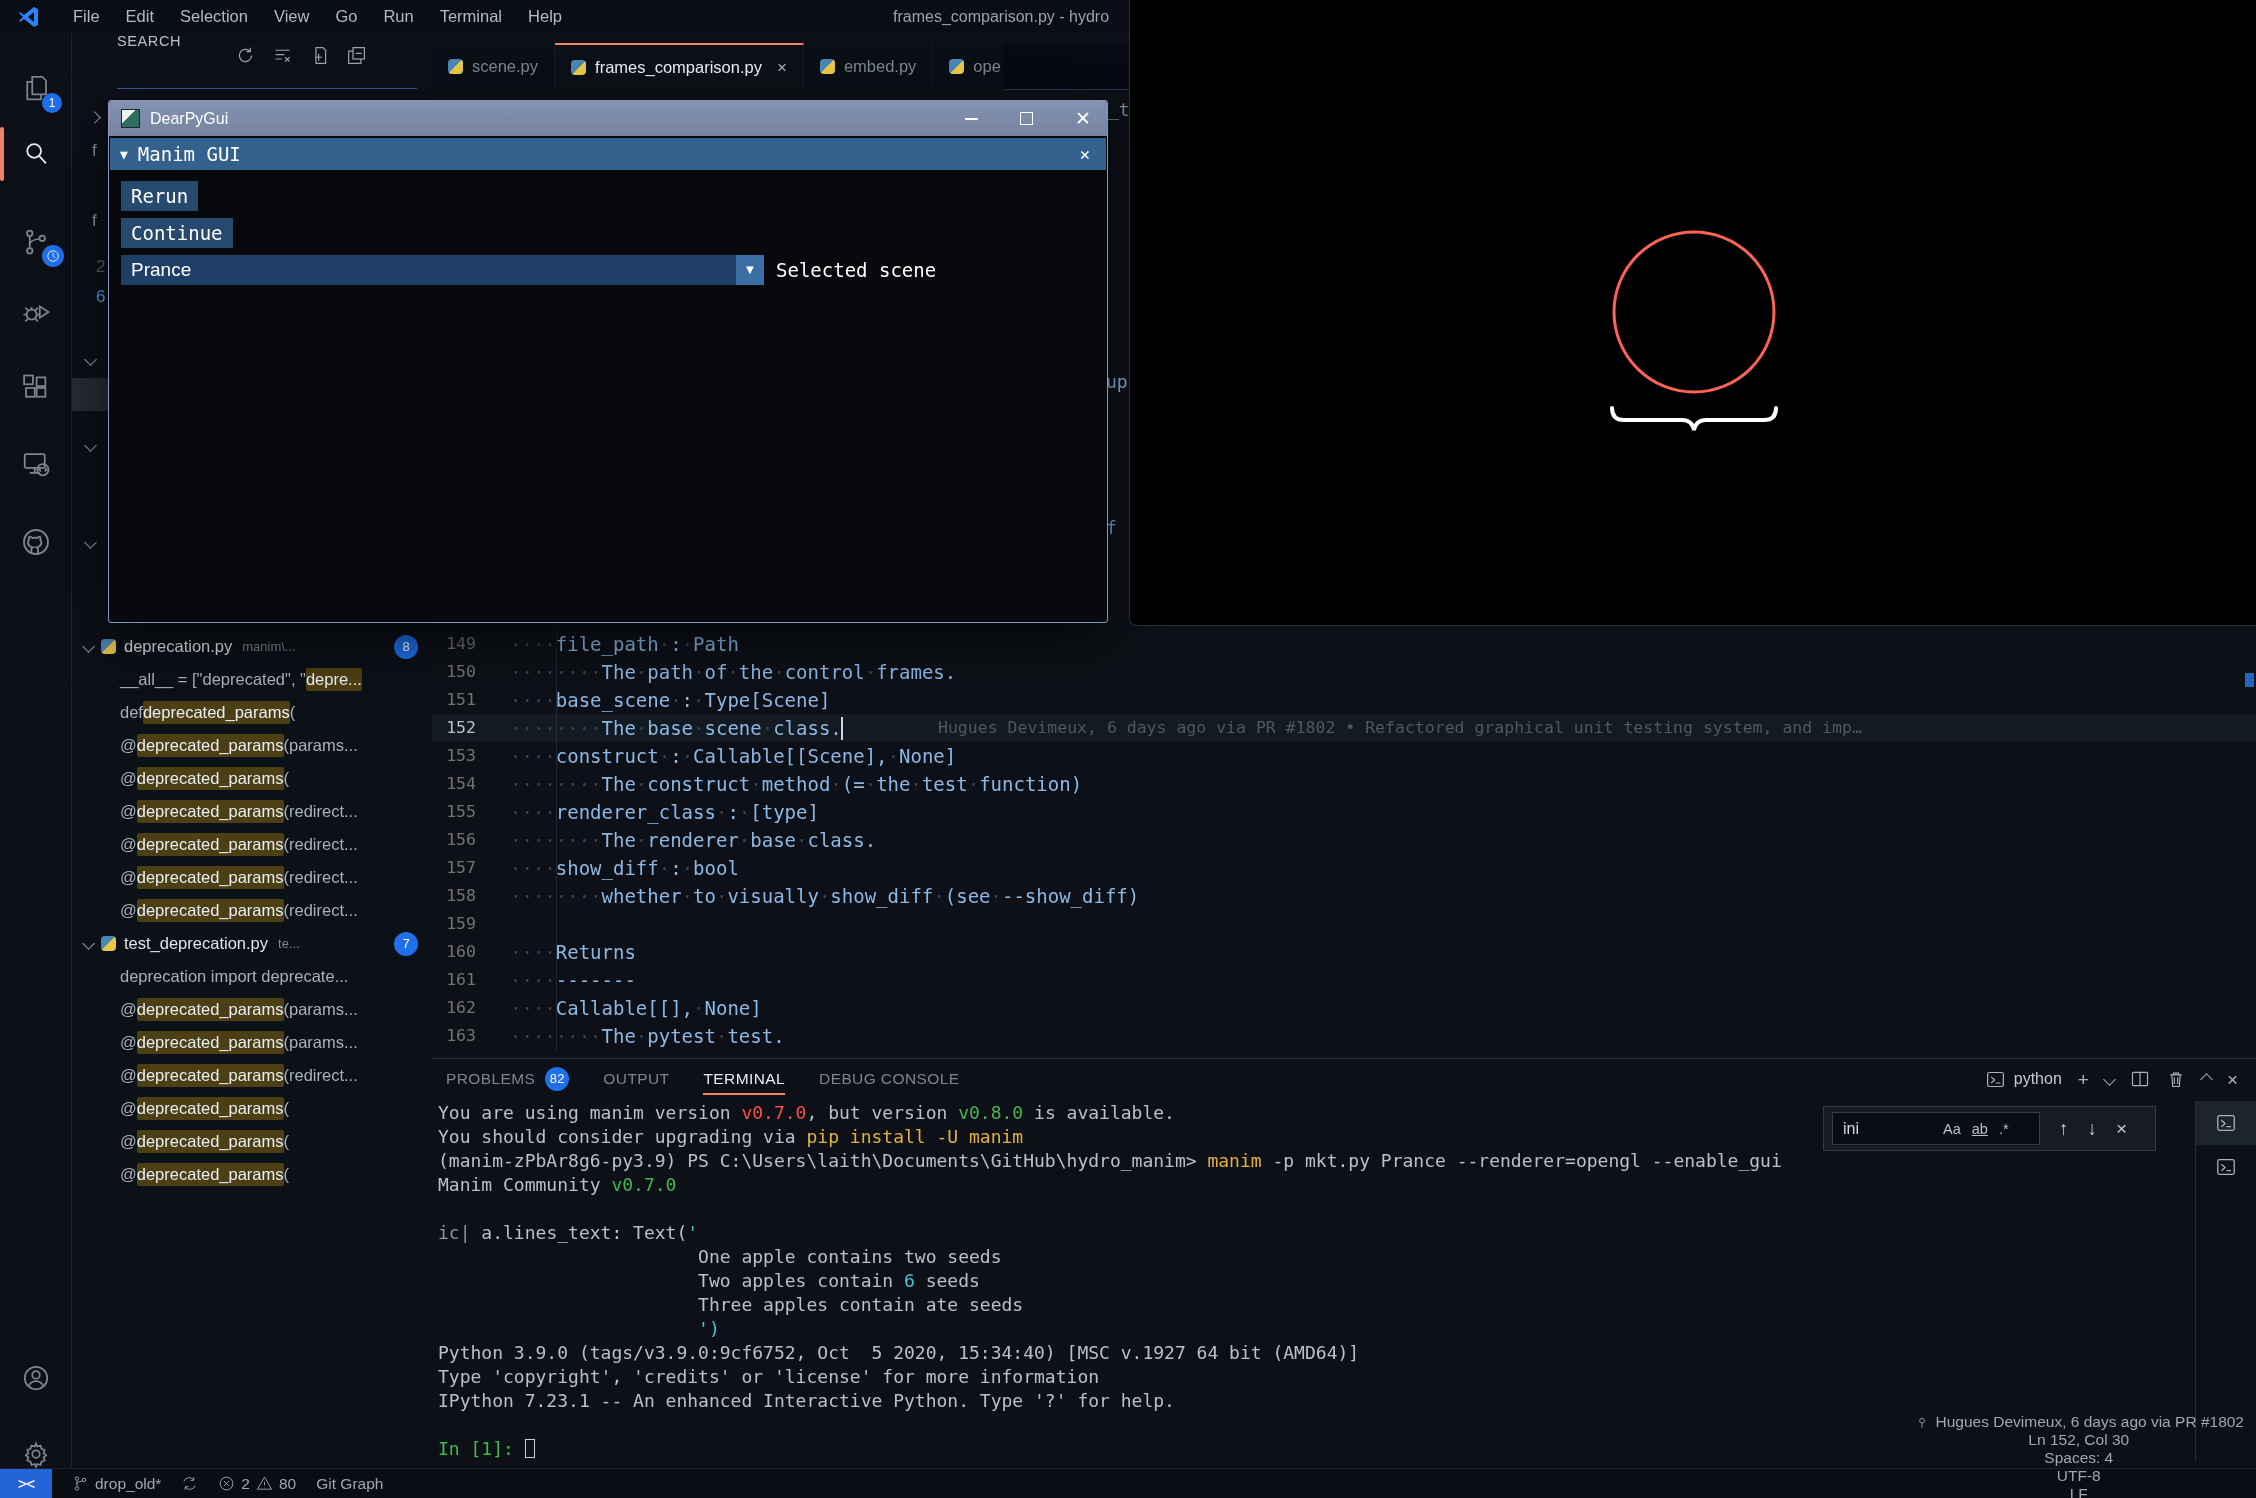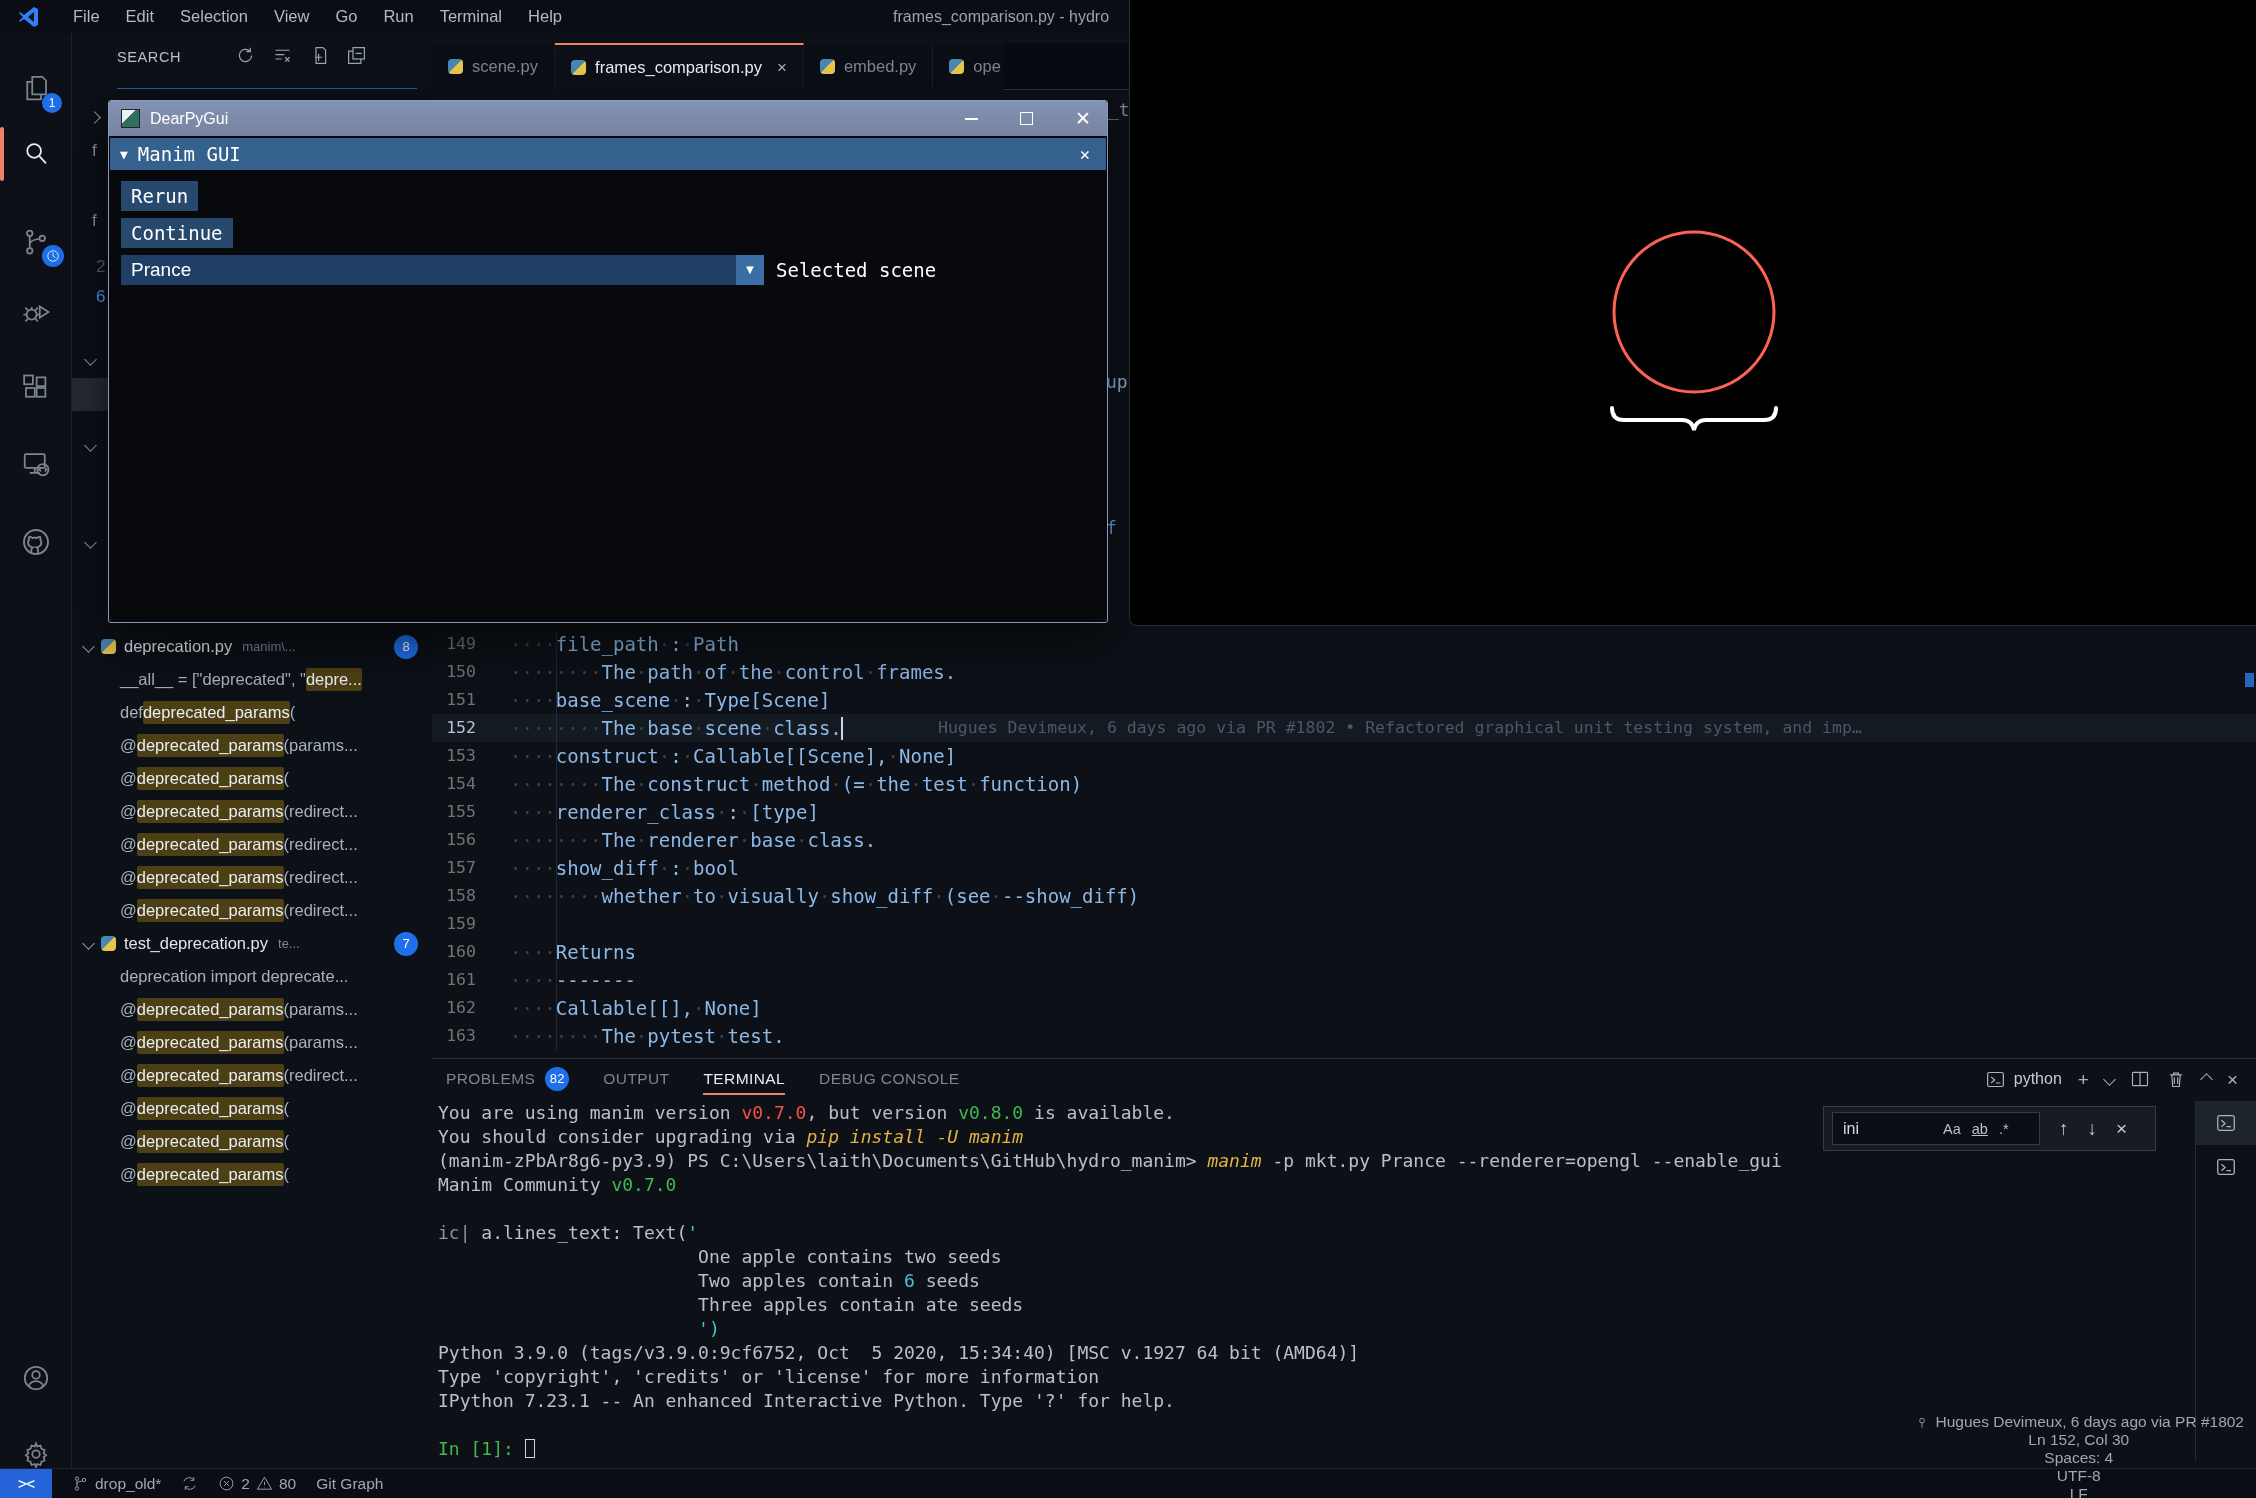--- a/index.html
+++ b/index.html
@@ -24,21 +24,21 @@
   .act-item svg { stroke:#7d8590; fill:none; stroke-width:1.4; }
   .act-item.active svg { stroke:#e6edf3; }
   .act-indicator { position:absolute; left:0; width:4px; border-radius:2px; background:#f0826a; }
   .act-badge { position:absolute; right:10px; bottom:8px; min-width:20px; height:20px; border-radius:10px; background:#1f6feb;
     color:#fff; font-size:12px; line-height:20px; text-align:center; padding:0 4px; }
   .clock-badge { position:absolute; right:8px; bottom:8px; width:22px; height:22px; border-radius:11px; background:#1f6feb;
     display:flex; align-items:center; justify-content:center; }
 
   
   #sidebar { left:72px; top:33px; width:360px; height:1435px; background:#0c1017; overflow:hidden; }
-  #sidebar-header { position:absolute; left:0; top:0; width:360px; height:48px; display:flex; align-items:center; }
+  #sidebar-header { position:absolute; left:0; top:0; width:360px; height:48px; display:flex; align-items:flex-start; }
   #sidebar-title { margin-left:45px; font-size:14.5px; letter-spacing:.6px; color:#b9c0c8; }
   #sidebar-actions { position:absolute; right:65px; top:12px; display:flex; gap:16px; }
   #sidebar-actions svg { stroke:#9aa2ac; fill:none; stroke-width:1.4; }
   #search-input-top { position:absolute; left:45px; top:55px; width:300px; height:10px; border-top:1px solid #2e5a9b; }
   .occ-frag { position:absolute; font-size:17px; color:#8d949d; }
   .occ-band { position:absolute; left:0; width:36px; height:33px; background:#262b33; }
   .chev { display:inline-block; width:9px; height:9px; border-right:1.6px solid #9aa2ac; border-bottom:1.6px solid #9aa2ac; }
   .chev.down { transform:rotate(45deg); }
   .chev.right { transform:rotate(-45deg); }
 
@@ -121,21 +121,21 @@
   #term-search .findbox { margin-left:8px; width:208px; height:33px; background:#0a0d13; border:1px solid #343b45; display:flex; align-items:center; }
   #term-search input { background:transparent; border:none; outline:none; color:#d4dae0; font-size:16px; width:110px; padding-left:10px; font-family:"Liberation Sans",sans-serif; }
   .find-opt { font-size:14.5px; color:#b9c0c8; margin-right:11px; }
   .find-opt.word { text-decoration:underline; }
   .find-nav { font-size:19px; color:#c3cad2; margin-left:19px; }
 
   #terminal { position:absolute; left:6px; top:42px; width:1750px; font-family:"DejaVu Sans Mono", monospace; font-size:18px; }
   .tline { height:24px; line-height:24px; white-space:pre; color:#b9c0c8; }
   .tline .red { color:#f85149; }
   .tline .green { color:#3fb950; }
-  .tline .yellow { color:#e3b341;font-style:italic; }
+  .tline .yellow { color:#e3b341; }
   .tline .cyan { color:#45c6d6; }
   .tline .dim { color:#8d949d; }
   .term-cursor { display:inline-block; width:10px; height:19px; border:1.3px solid #c9d1d9; vertical-align:-3px; }
 
   #term-list { position:absolute; right:0; top:42px; width:61px; height:360px; border-left:1px solid #262c35; }
   .term-list-row { height:44px; display:flex; align-items:center; justify-content:center; }
   .term-list-row.selected { background:#1e242c; }
   .term-list-row svg { stroke:#aab2bc; fill:none; stroke-width:1.4; }
 
   

